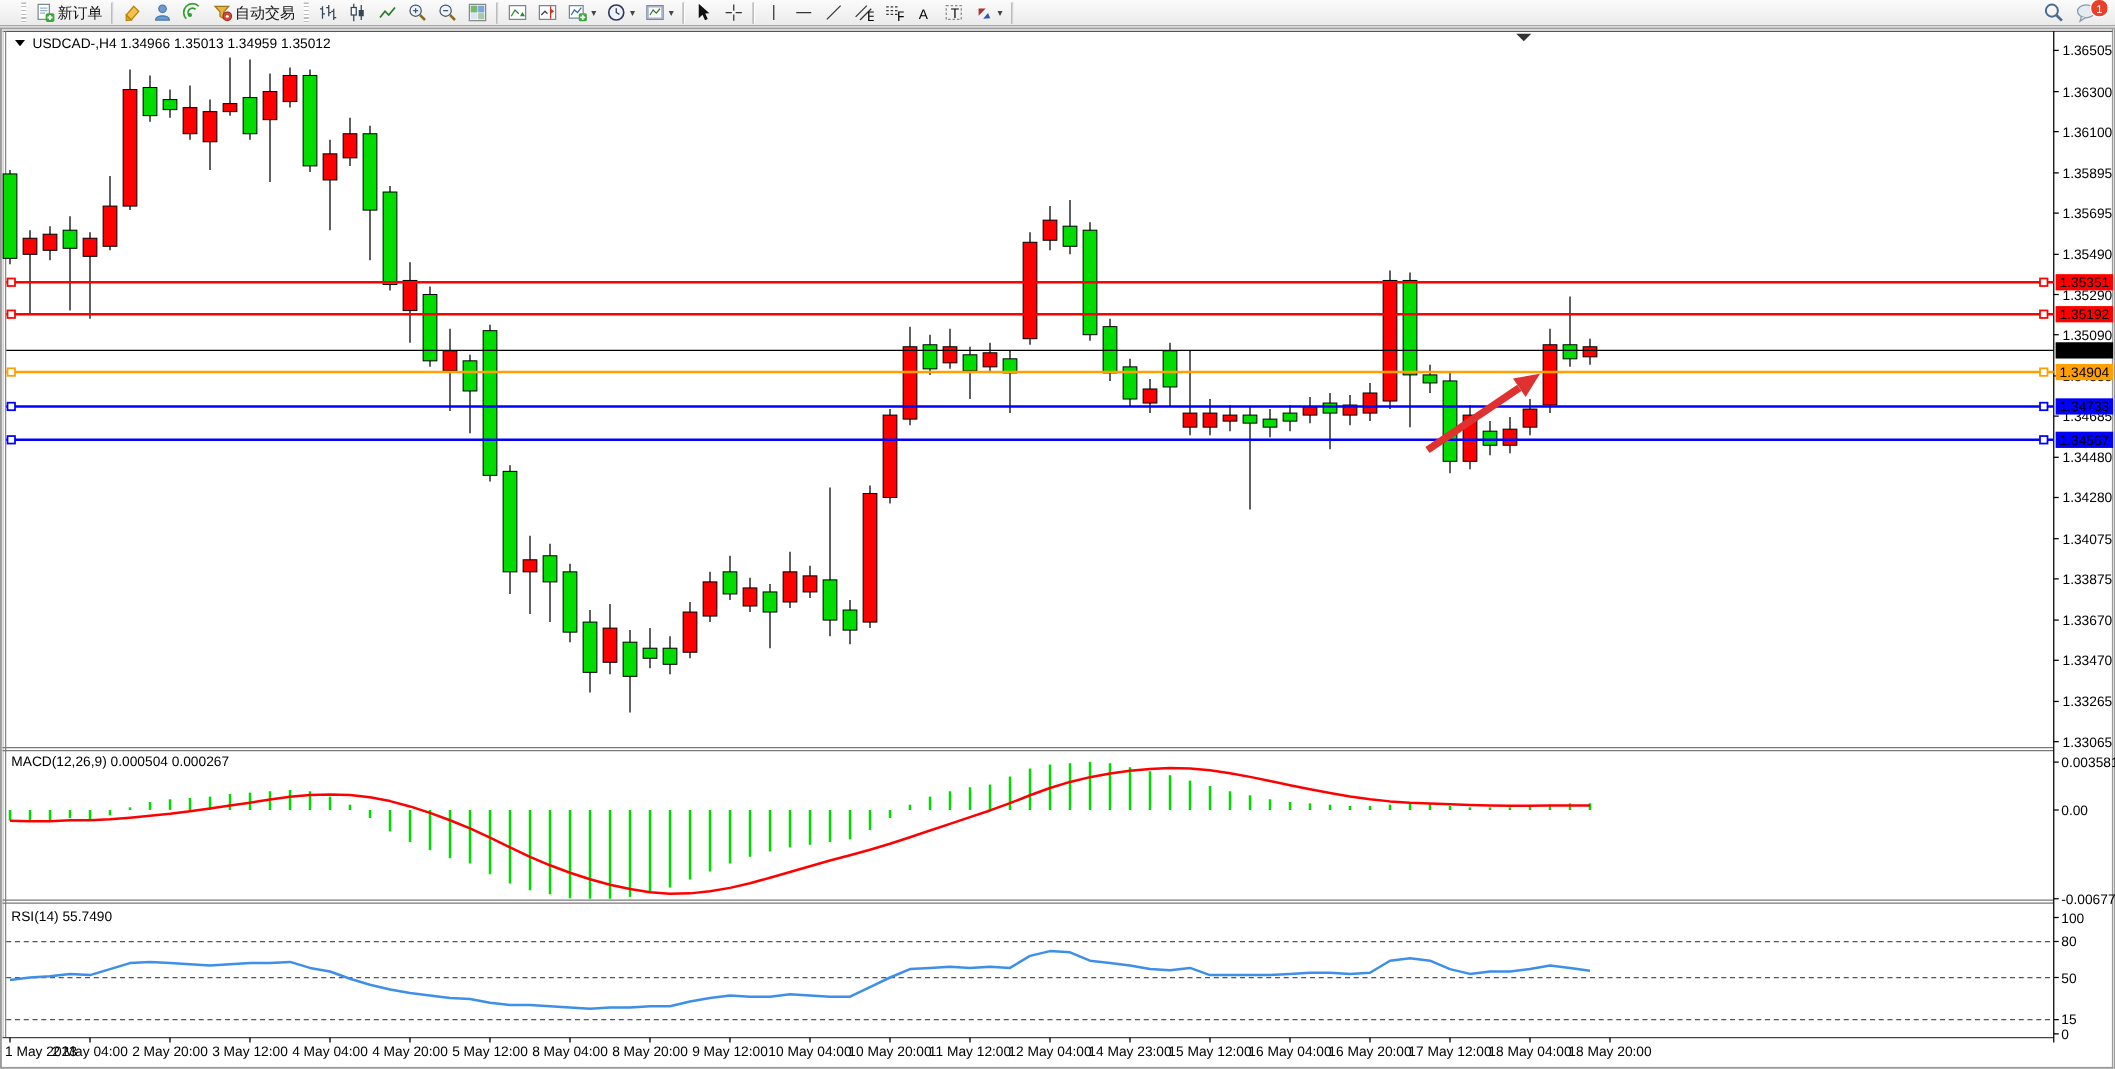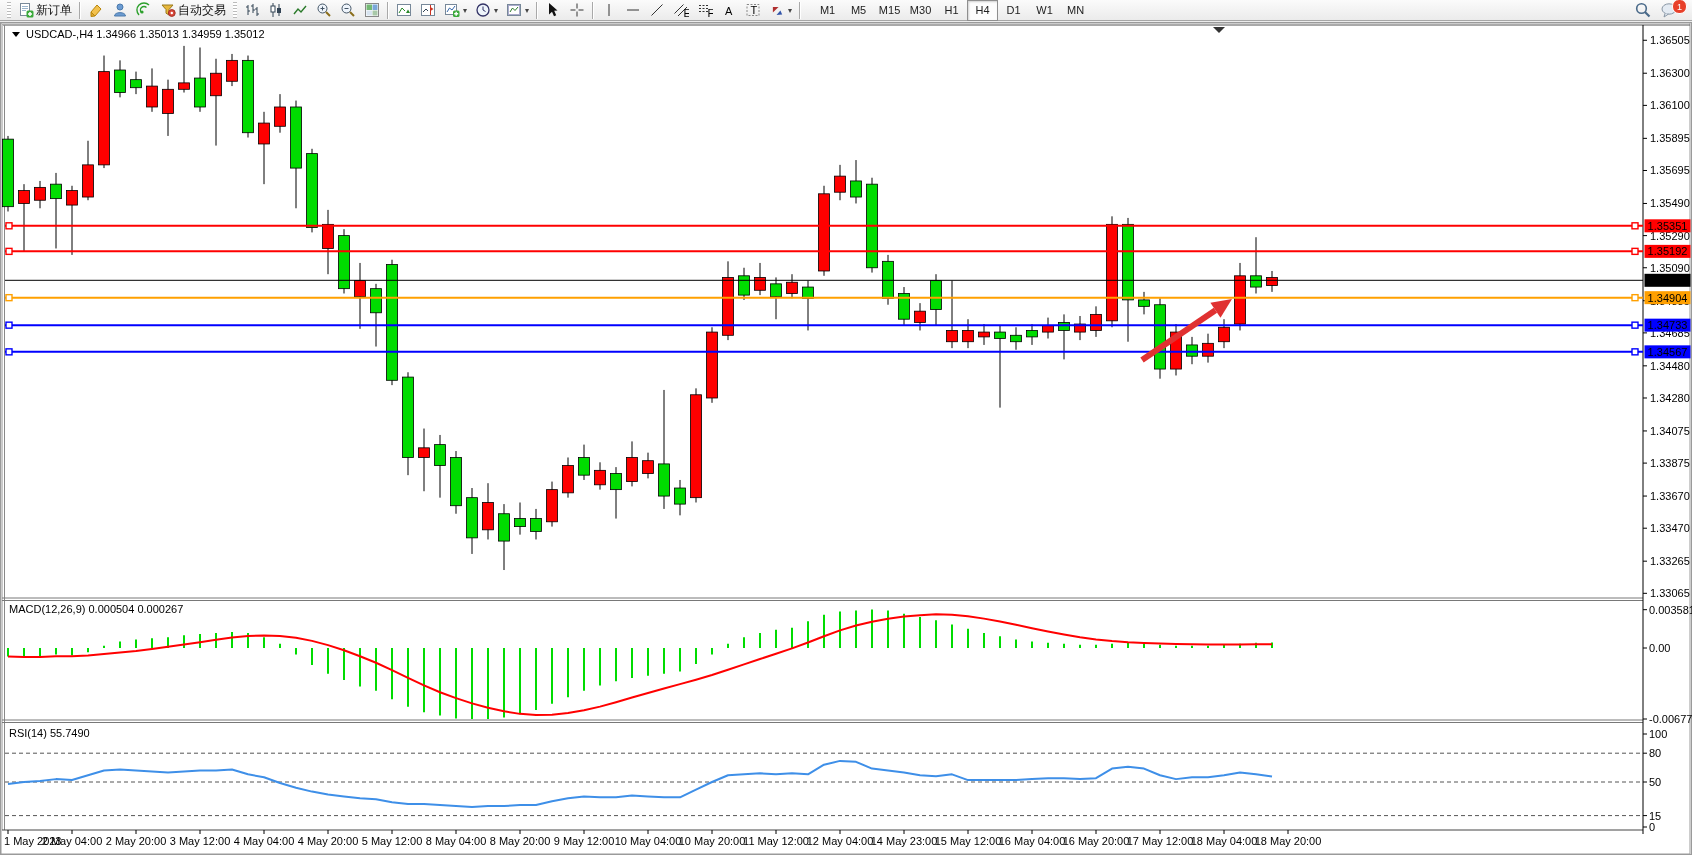--- a/index.html
+++ b/index.html
@@ -1,20 +1,20 @@
 <!DOCTYPE html>
 <html><head>
 <meta charset="utf-8">
 <style>
   html,body{margin:0;padding:0}
   body{width:1692px;height:855px;position:relative;overflow:hidden;background:#ececec;
        font-family:"Liberation Sans",sans-serif;-webkit-font-smoothing:antialiased}
   
   #toolbar{position:absolute;top:0;left:0;width:1692px;height:21px;display:flex;align-items:center;
-           background:linear-gradient(#fbfbfb,#ebebeb);border-bottom:1px solid #a6a6a6;padding-left:4px;box-sizing:border-box}
+           background:linear-gradient(#fbfbfb,#ebebeb);border-bottom:1px solid #a6a6a6;padding-left:14px;box-sizing:border-box}
   .grip{width:4px;height:16px;margin:0 3px;background:repeating-linear-gradient(to bottom,#bbb 0 1px,#fff 1px 3px)}
   .sep{width:1px;height:17px;background:#a9a9a9;border-right:1px solid #fff;margin:0 3px}
   .tbtn{height:19px;display:flex;align-items:center;gap:2px;padding:0 3px;border:1px solid transparent;
         font-size:12px;color:#111;background:transparent;cursor:default;white-space:nowrap}
   .dd{font-size:8px;color:#444;margin-left:1px}
   #tf-group{display:flex;margin-left:8px}
   .tf{min-width:25px;height:19px;border:1px solid transparent;font-size:11px;color:#222;
       display:flex;align-items:center;justify-content:center;background:transparent;padding:0 2px}
   .tf.active{background:#fdfdfd;border:1px solid #8f8f8f;box-shadow:inset 1px 1px 2px rgba(0,0,0,.18)}
   #tb-right{margin-left:auto;display:flex;align-items:center;margin-right:6px}
@@ -210,31 +210,20 @@
   </div>
   <div class="tbtn">
     <svg class="icon16" width="16" height="16">
       <polygon points="3,7 7,3 7,11" fill="#b03030" transform="rotate(45 6 7)"></polygon>
       <polygon points="9,13 13,9 13,15" fill="#3355aa" transform="rotate(-140 11 12)"></polygon>
     </svg>
     <span class="dd">▾</span>
   </div>
 
   <div class="sep"></div>
-  <div id="tf-group">
-      <div class="tf">M1</div>
-      <div class="tf">M5</div>
-      <div class="tf">M15</div>
-      <div class="tf">M30</div>
-      <div class="tf">H1</div>
-      <div class="tf active">H4</div>
-      <div class="tf">D1</div>
-      <div class="tf">W1</div>
-      <div class="tf">MN</div>
-    </div>
 
   <div id="tb-right">
     <div class="tbtn">
       <svg class="icon16" width="18" height="18">
         <circle cx="7.5" cy="7.5" r="4.8" fill="none" stroke="#4a6a8a" stroke-width="1.6"></circle>
         <line x1="11" y1="11" x2="15.5" y2="15.5" stroke="#4a6a8a" stroke-width="2.2"></line>
       </svg>
     </div>
     <div id="chat-wrap" class="tbtn">
       <svg class="icon16" width="20" height="18">

